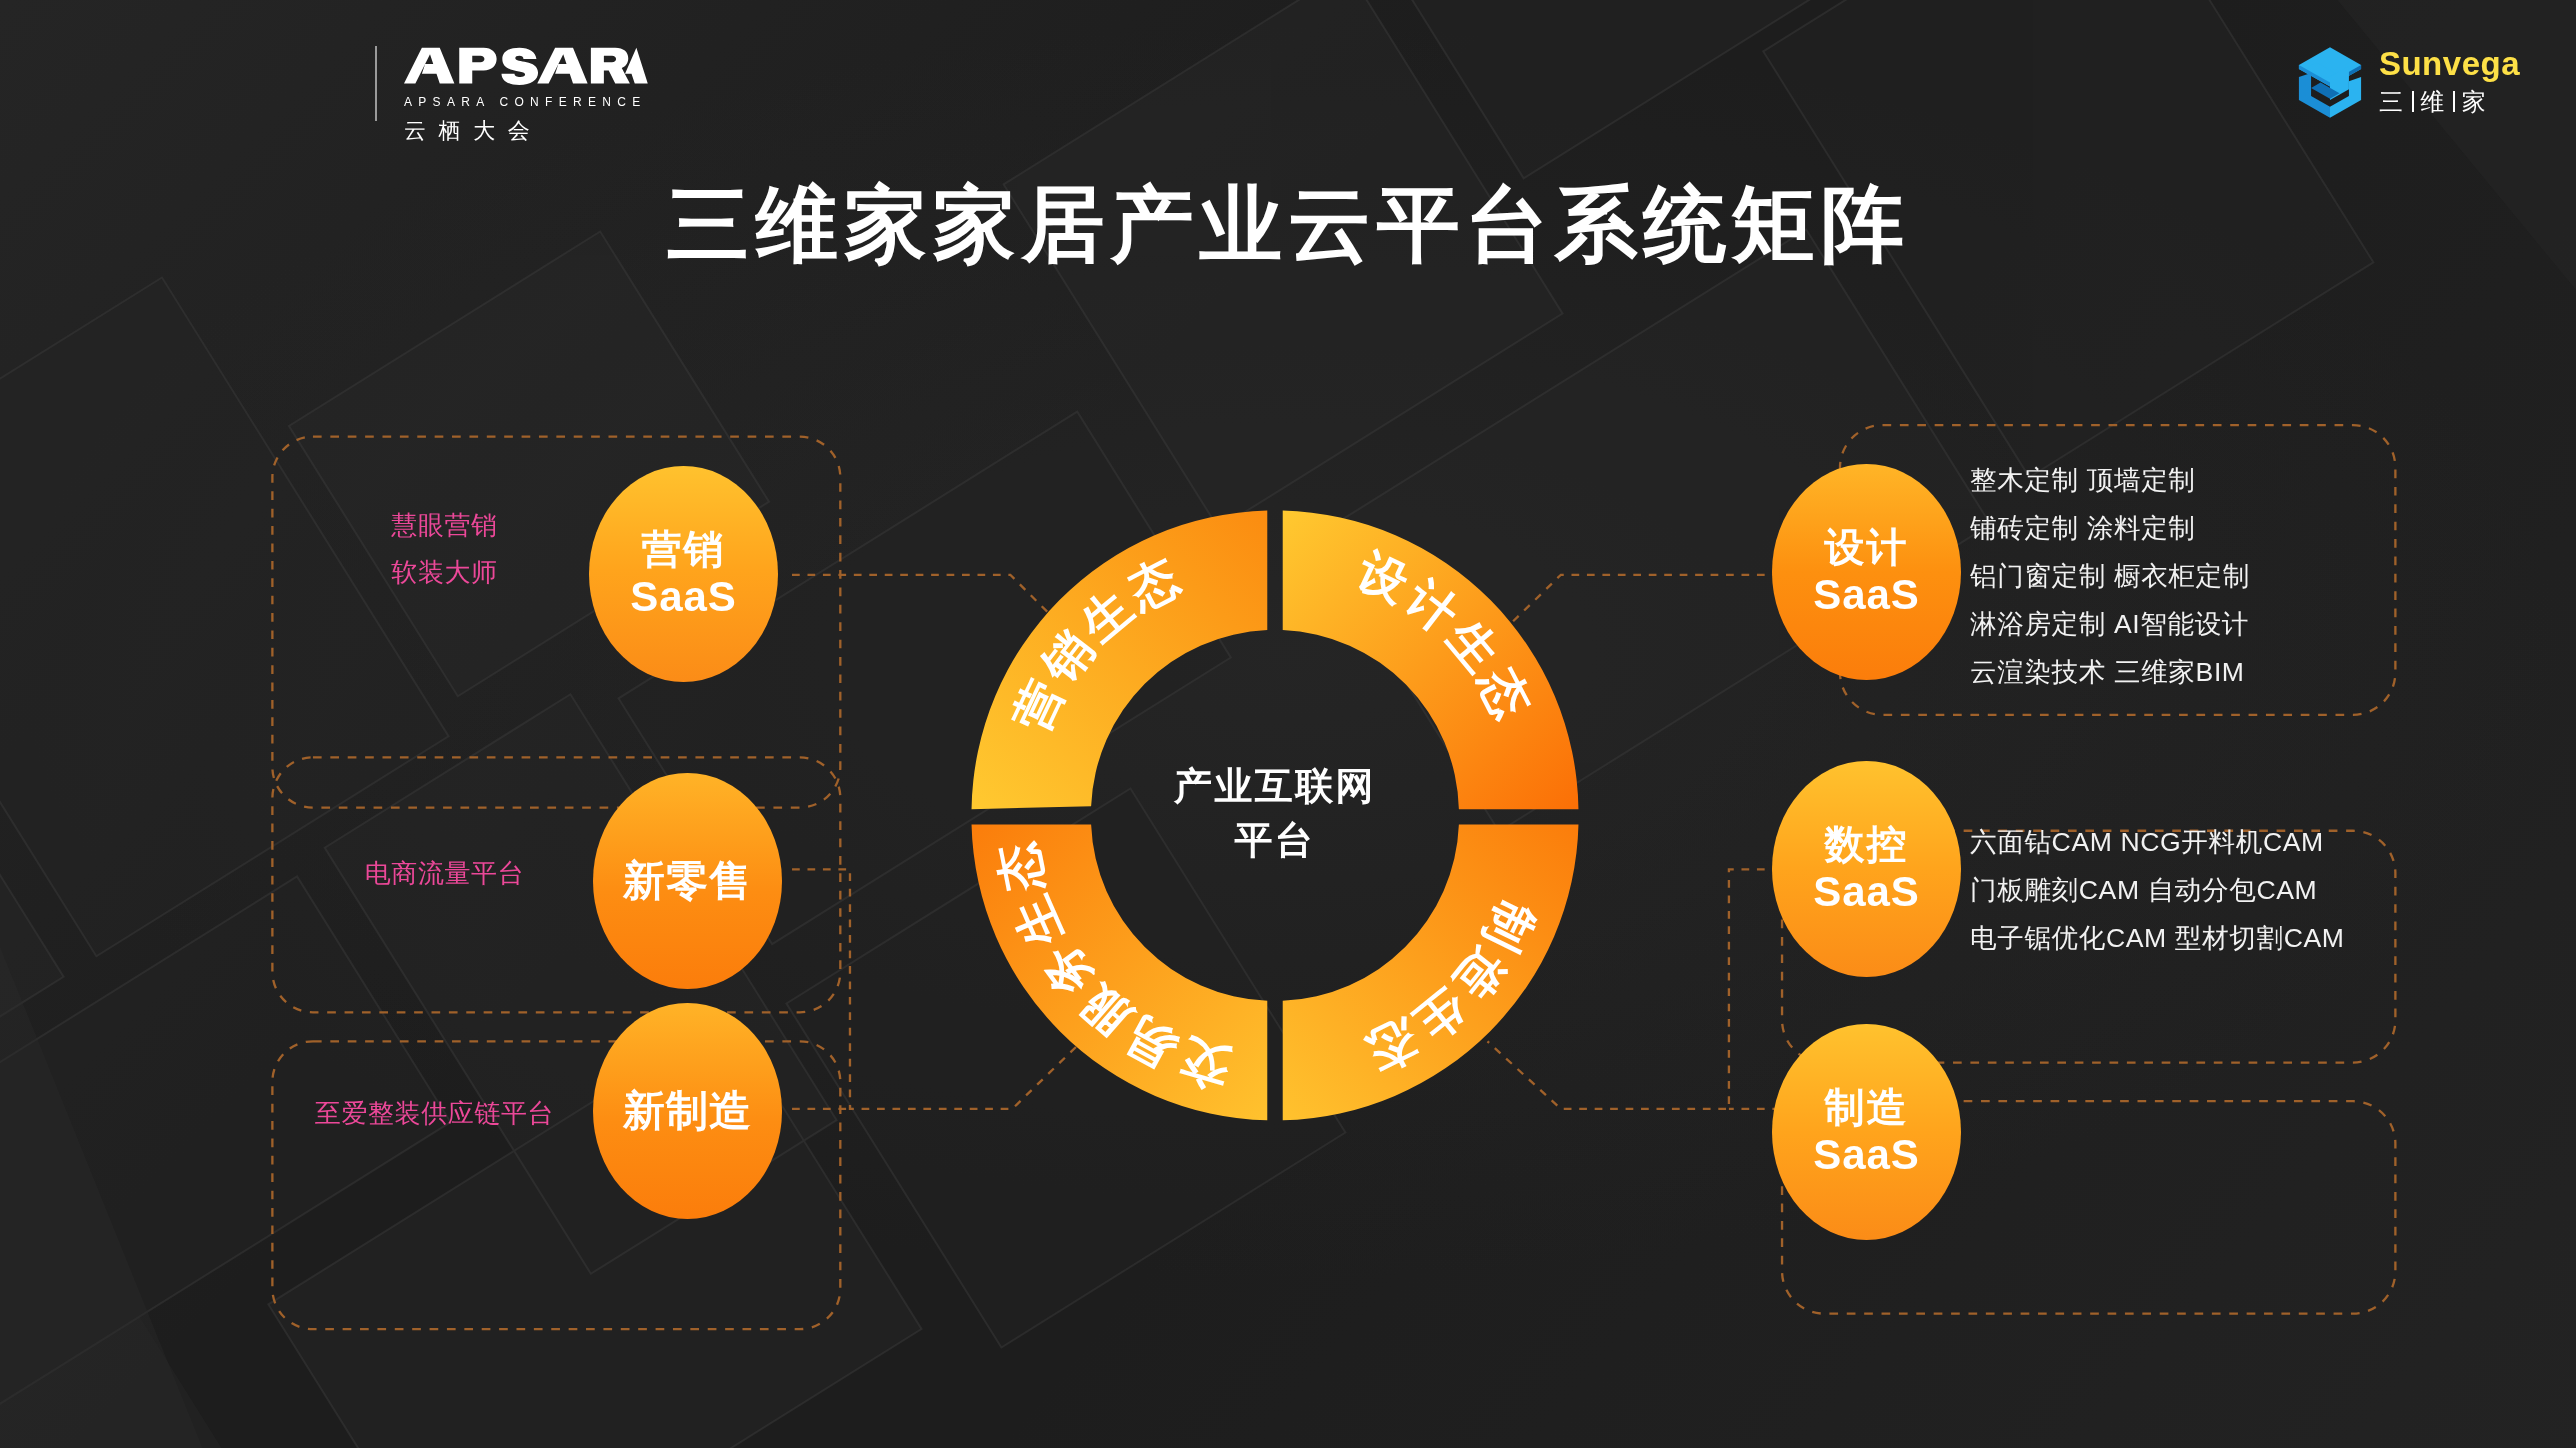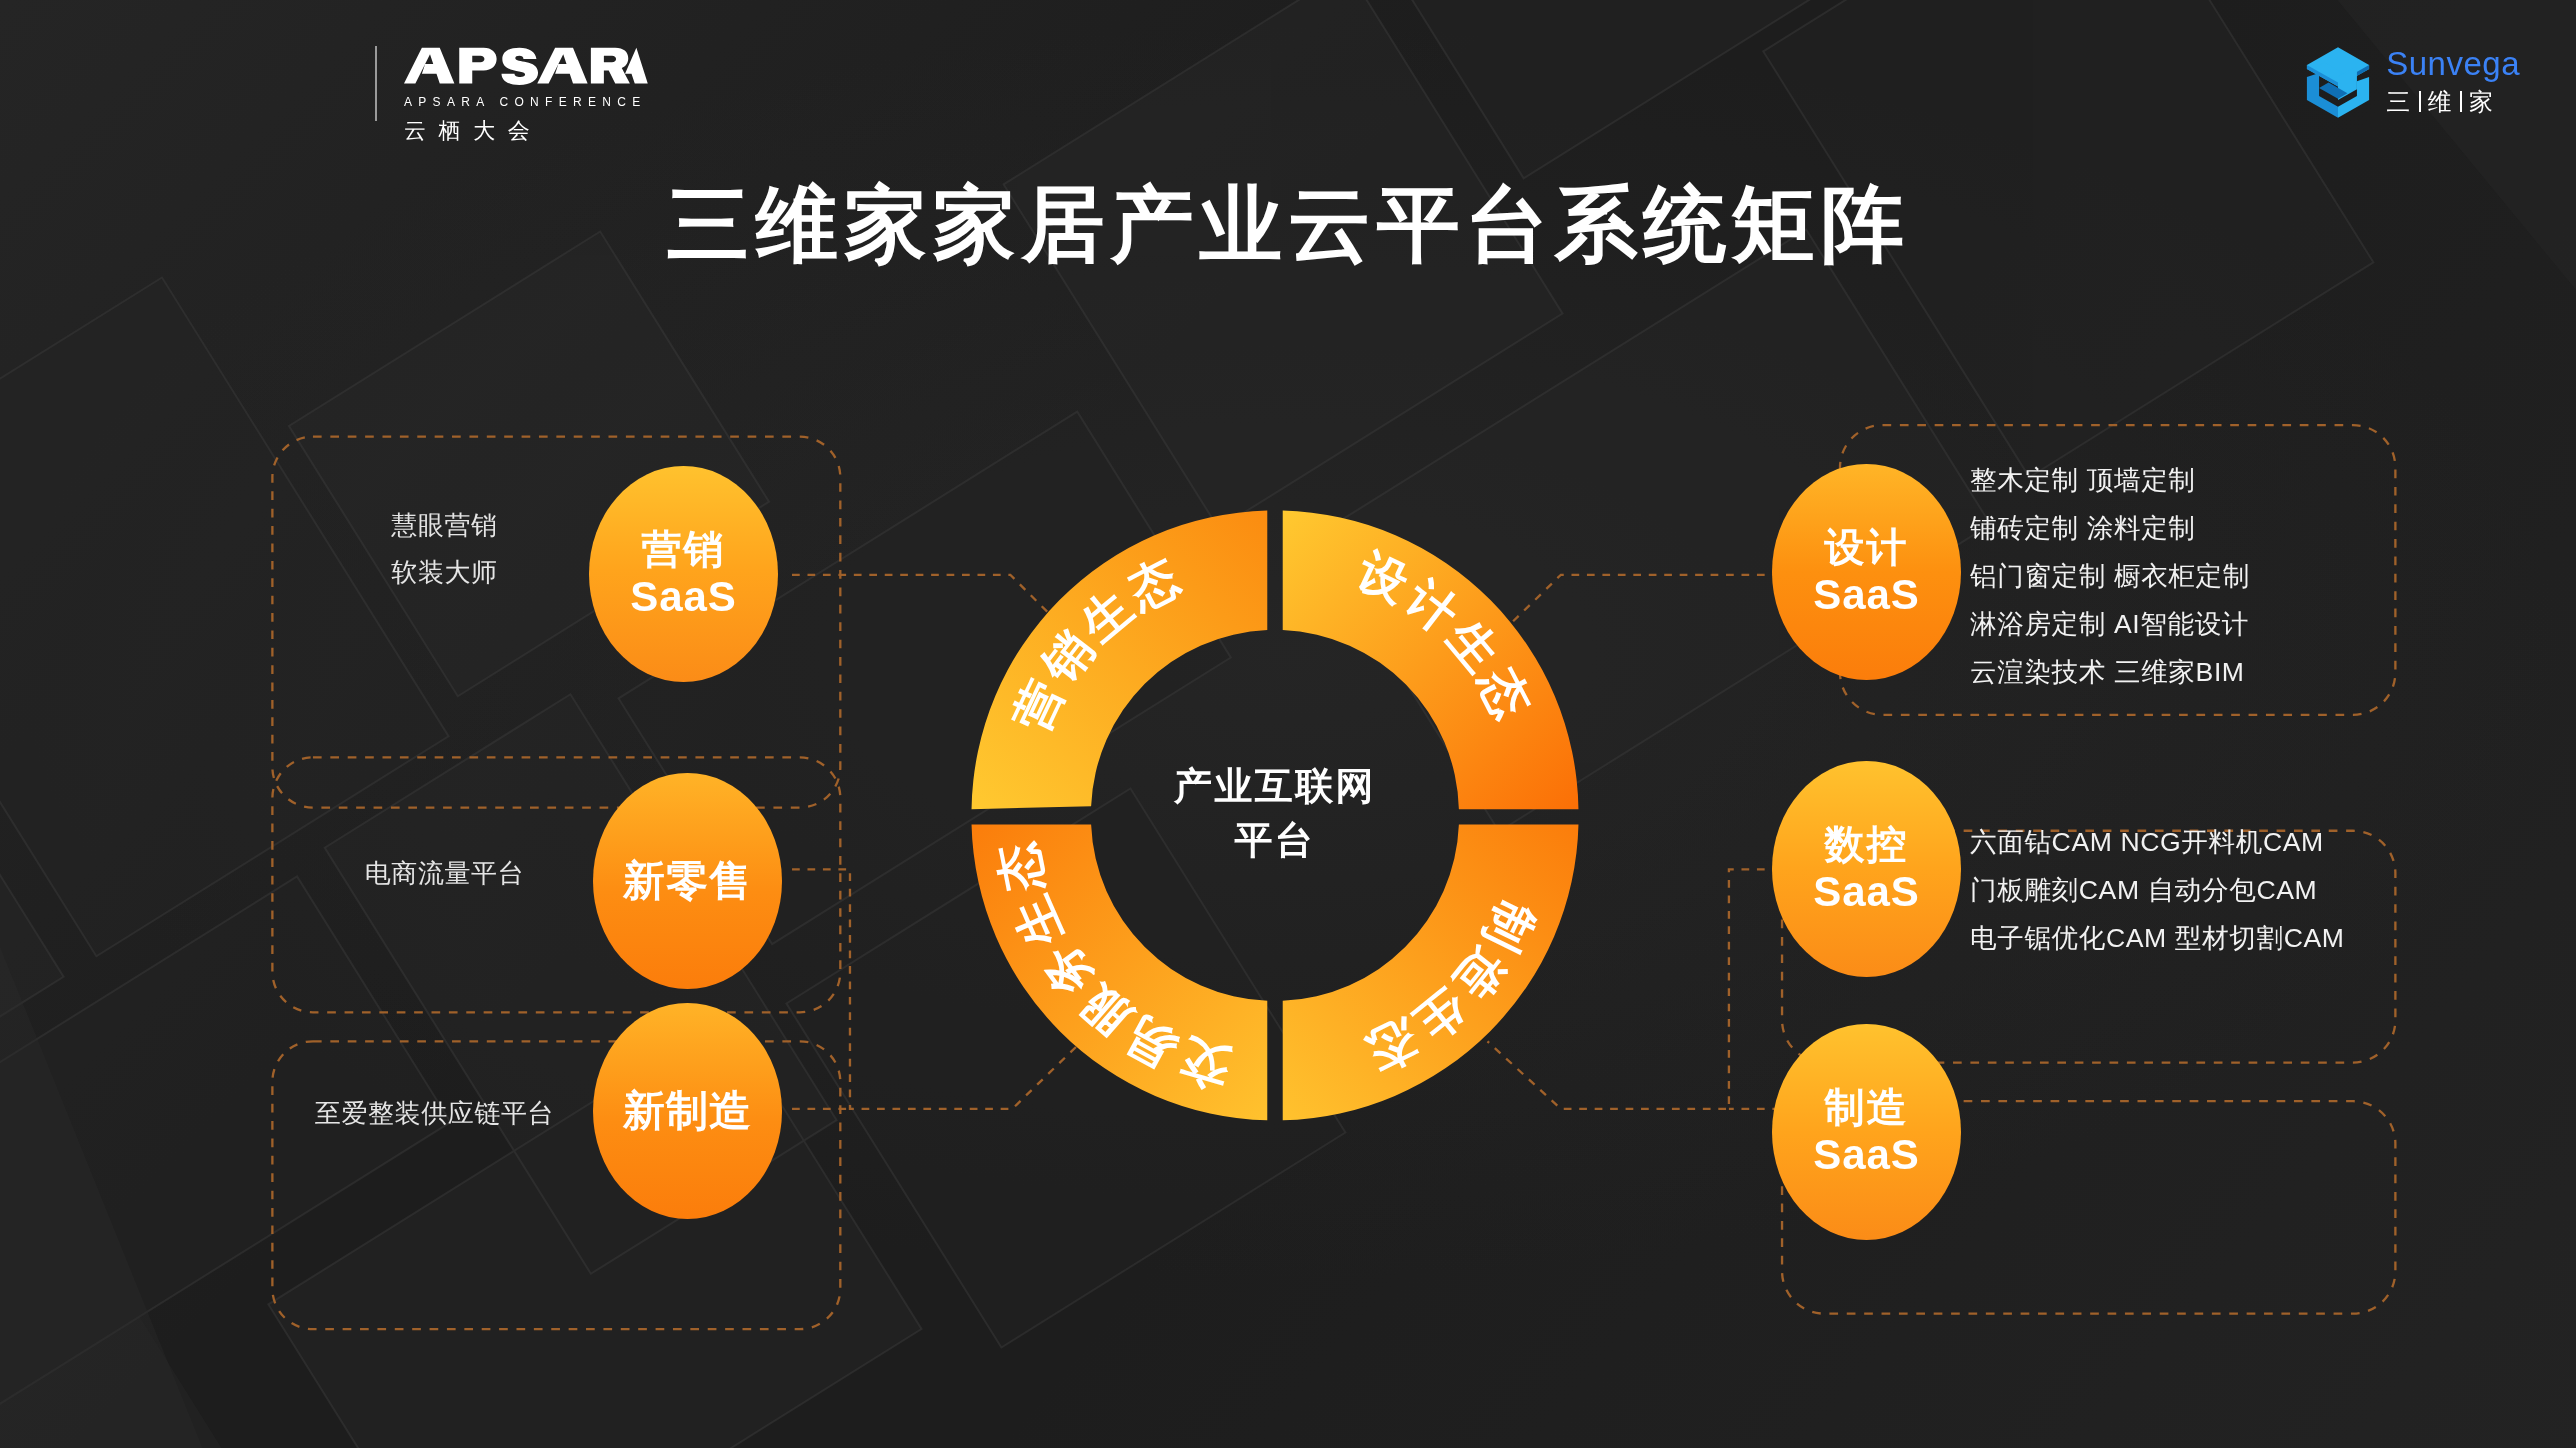--- a/index.html
+++ b/index.html
@@ -31,21 +31,21 @@
   .ali-cn{color:#fff;font-size:25px;font-weight:700;letter-spacing:1.9px;line-height:1.15;margin-top:3.9px;white-space:nowrap;}
   #hdr-divider{position:absolute;left:375px;top:46px;width:1.9px;height:75px;background:#9a9a9a;}
   #apsara-lockup{position:absolute;left:404px;top:46px;}
   #apsara-word{height:39px;}
   .aps-sub{color:#fff;font-size:12px;letter-spacing:6.3px;margin-top:5.8px;white-space:nowrap;}
   .aps-cn{color:#fff;font-size:22px;letter-spacing:12.6px;font-weight:400;margin-top:6.8px;white-space:nowrap;}
 
   #sunvega-lockup{position:absolute;right:56px;top:44px;display:flex;align-items:center;height:77px;}
   #sunvega-mark{width:70px;height:73px;margin-right:13.5px;flex:0 0 auto;}
   .sv-words{display:flex;flex-direction:column;justify-content:center;}
-  .sv-en{color:#3b82f6;font-size:33px;font-weight:400;letter-spacing:0.5px;line-height:1.0;}
+  .sv-en{color:#fde047;font-size:33px;font-weight:700;letter-spacing:0.5px;line-height:1.0;}
   .sv-cn{color:#fff;font-size:24px;font-weight:400;letter-spacing:1.9px;margin-top:5.8px;display:flex;align-items:center;gap:6.8px;}
   .sv-cn i{display:inline-block;width:1.9px;height:21px;background:#fff;font-style:normal;}
 
   
   #page-title{position:absolute;left:0;top:135px;width:2576px;text-align:center;
     color:#ffffff;font-size:83px;font-weight:700;letter-spacing:5.8px;
     font-family:"DejaVu Sans","Liberation Sans",sans-serif;white-space:nowrap;margin-top:35px;}
 
   
   #wires{position:absolute;left:0;top:0;width:2576px;height:1449px;}
@@ -61,21 +61,21 @@
   .node .n-txt{display:block;}
   .node .n-l1{display:block;font-size:40px;letter-spacing:1.9px;}
   .node .n-l2{display:block;font-size:42px;letter-spacing:1px;margin-top:2.9px;}
   .node.single .n-l1{font-size:42px;letter-spacing:1px;}
 
   
   .info-text{position:absolute;color:#f2f2f2;font-size:26px;line-height:48px;letter-spacing:0.6px;white-space:nowrap;z-index:5;}
   .info-text.right{font-size:26.6px;line-height:48px;}
   .info-row{display:block;}
 
-  .left-label{position:absolute;color:#e5e5e5;font-size:26px;line-height:47px;letter-spacing:0.6px;
+  .left-label{position:absolute;color:#ec4899;font-size:26px;line-height:47px;letter-spacing:0.6px;
     white-space:nowrap;text-align:center;z-index:5;}
 </style>
 </head>
 <body>
 
 <div id="stage">
 
   <div id="bg-texture">
     <div id="bg-grad"></div>
     <div id="bg-vignette"></div>

